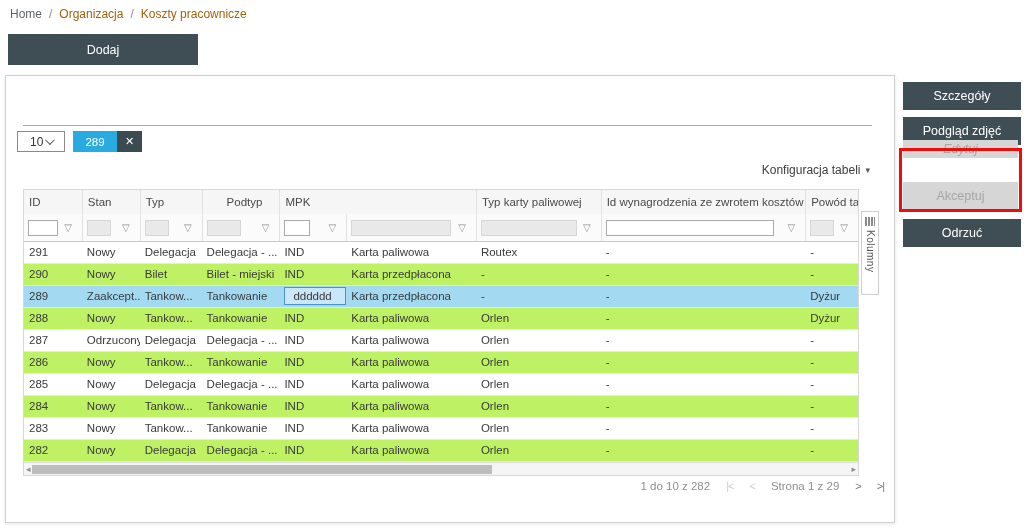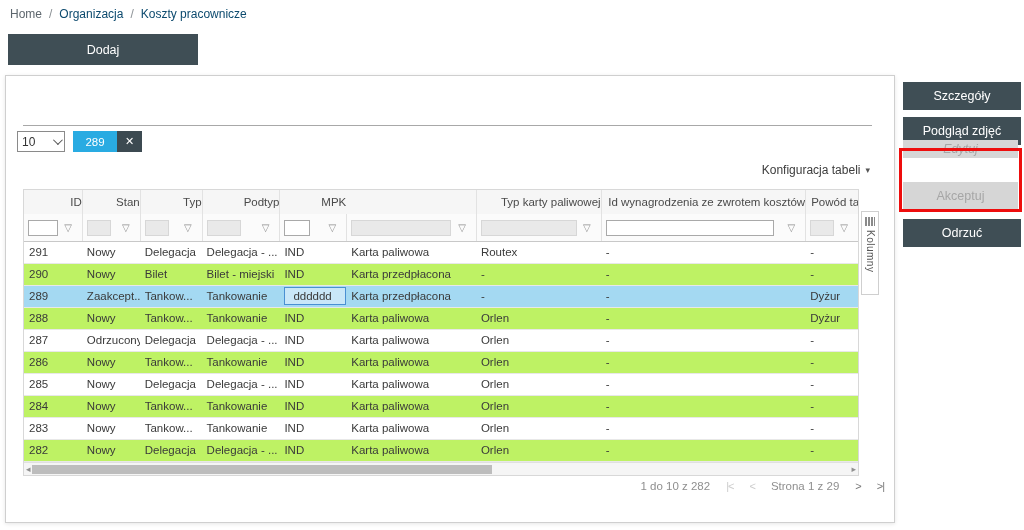--- a/index.html
+++ b/index.html
@@ -5,45 +5,45 @@
   * { box-sizing: border-box; margin: 0; padding: 0; }
   html,body { width:1024px; height:530px; overflow:hidden; }
   body {
     position:relative; background:#ffffff;
     font-family:"Liberation Sans", sans-serif; color:#3a3a3a;
   }
   
   .breadcrumb { position:absolute; top:7px; left:10px; font-size:12px; display:flex; gap:7px; align-items:center; }
   .breadcrumb .home { color:#5d666d; }
   .breadcrumb .sep { color:#8a9094; }
-  .breadcrumb .crumb { color:#0c4a6e; }
+  .breadcrumb .crumb { color:#a16207; }
   
   .add-btn { position:absolute; top:34px; left:8px; width:190px; height:31px;
     background:#3f4e55; color:#fff; font-size:12.5px; display:flex; align-items:center; justify-content:center; cursor:pointer; }
   
   .card { position:absolute; top:75px; left:5px; width:890px; height:448px;
     background:#fff; border:1px solid #cfcfcf; box-shadow:0 1px 4px rgba(0,0,0,.10); }
   .card-title { position:absolute; top:14px; left:18px; font-size:17px; font-weight:bold; color:#383838; }
   .title-rule { position:absolute; top:49px; left:17px; width:849px; height:1px; background:#a8a8a8; }
   
   .pagesize { position:absolute; top:55px; left:11px; width:48px; height:21px; border:1px solid #8a8a8a;
-    background:#fff; display:flex; align-items:center; padding:0 4px; font-size:12px; color:#333; cursor:pointer; }
+    background:#fff; display:flex; align-items:center; padding:0 12px; font-size:12px; color:#333; cursor:pointer; }
   .pagesize .chev { margin-left:auto; width:7px; height:7px; border-right:1.6px solid #555; border-bottom:1.6px solid #555;
     transform:rotate(45deg) translateY(-2px); }
   .chip { position:absolute; top:55px; left:67px; height:21px; display:flex; font-size:11.5px; }
   .chip .val { background:#29abe2; color:#fff; width:44px; display:flex; align-items:center; justify-content:center; }
   .chip .x { background:#3c4a51; color:#fff; width:25px; display:flex; align-items:center; justify-content:center; cursor:pointer; font-size:11px; }
   
   .table-config { position:absolute; top:87px; right:24px; font-size:12px; color:#3c3c3c; display:flex; align-items:center; gap:5px; cursor:pointer; }
   .table-config .caret { font-size:9px; color:#555; }
   
   .tablewrap { position:absolute; top:113px; left:17px; width:836px; border:1px solid #d8d8d8; background:#fff; }
   .hrow { display:flex; height:24px; background:#f6f6f6; }
   .hcell { border-left:1px solid #e2e2e2; padding-left:5px; font-size:11.5px; color:#4a4a4a;
-    line-height:24px; white-space:nowrap; overflow:hidden; cursor:pointer;text-align:right; }
+    line-height:24px; white-space:nowrap; overflow:hidden; cursor:pointer; }
   .hcell.first { border-left:none; }
   .frow { display:flex; height:28px; background:#fbfbfb; border-bottom:1px solid #c8c8c8; }
   .fcell { border-left:1px solid #e2e2e2; display:flex; align-items:center; padding:0 10px 0 4px; overflow:hidden; }
   .fcell.first { border-left:none; }
   .finp { height:16px; display:inline-block; }
   .finp.white { background:#fff; border:1px solid #a9a9a9; }
   .finp.gray  { background:#e9e9e9; border:1px solid #d7d7d7; }
   .funnel { margin-left:auto; padding-left:6px; color:#8f8f8f; font-size:10px; cursor:pointer; }
   .trow { display:flex; height:22px; border-bottom:1px solid #e8e8e8; background:#fff; cursor:pointer; }
   .trow.alt { background:#bef264; }

